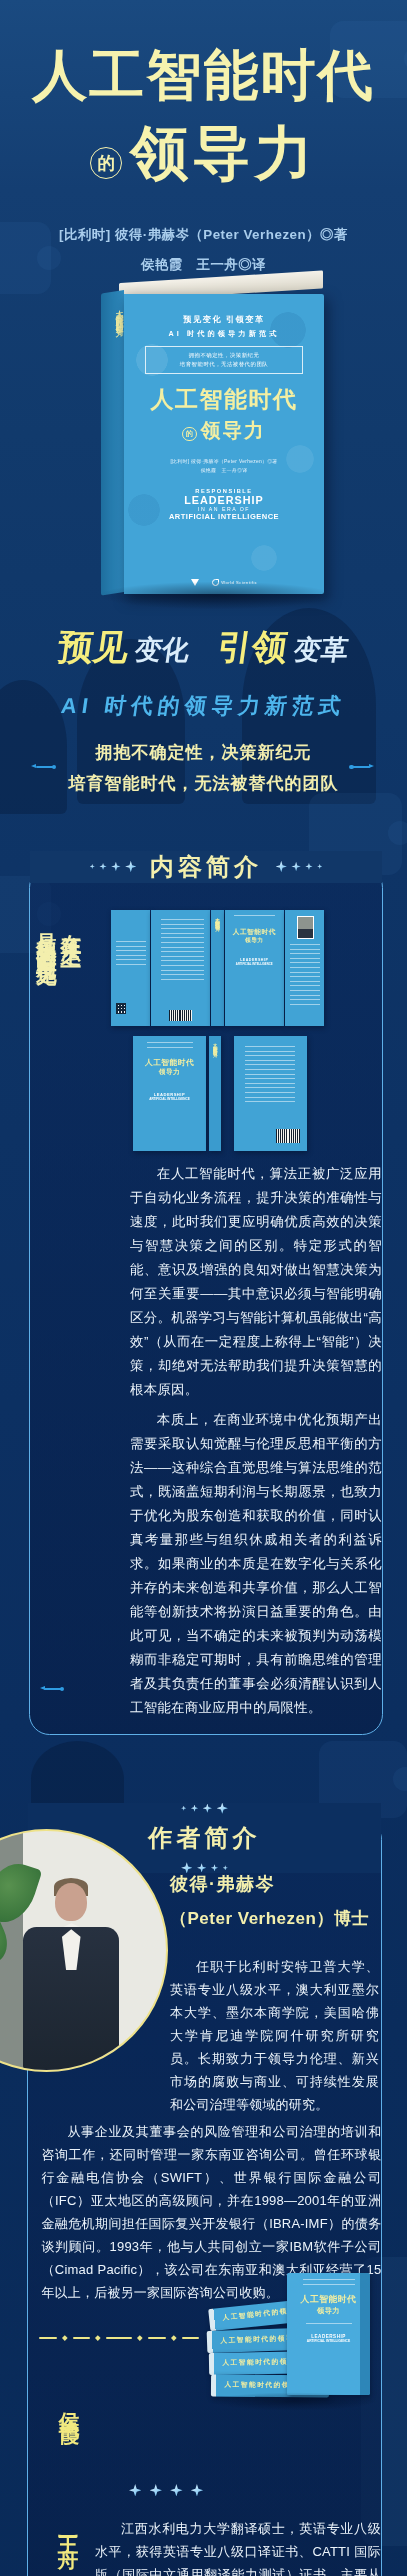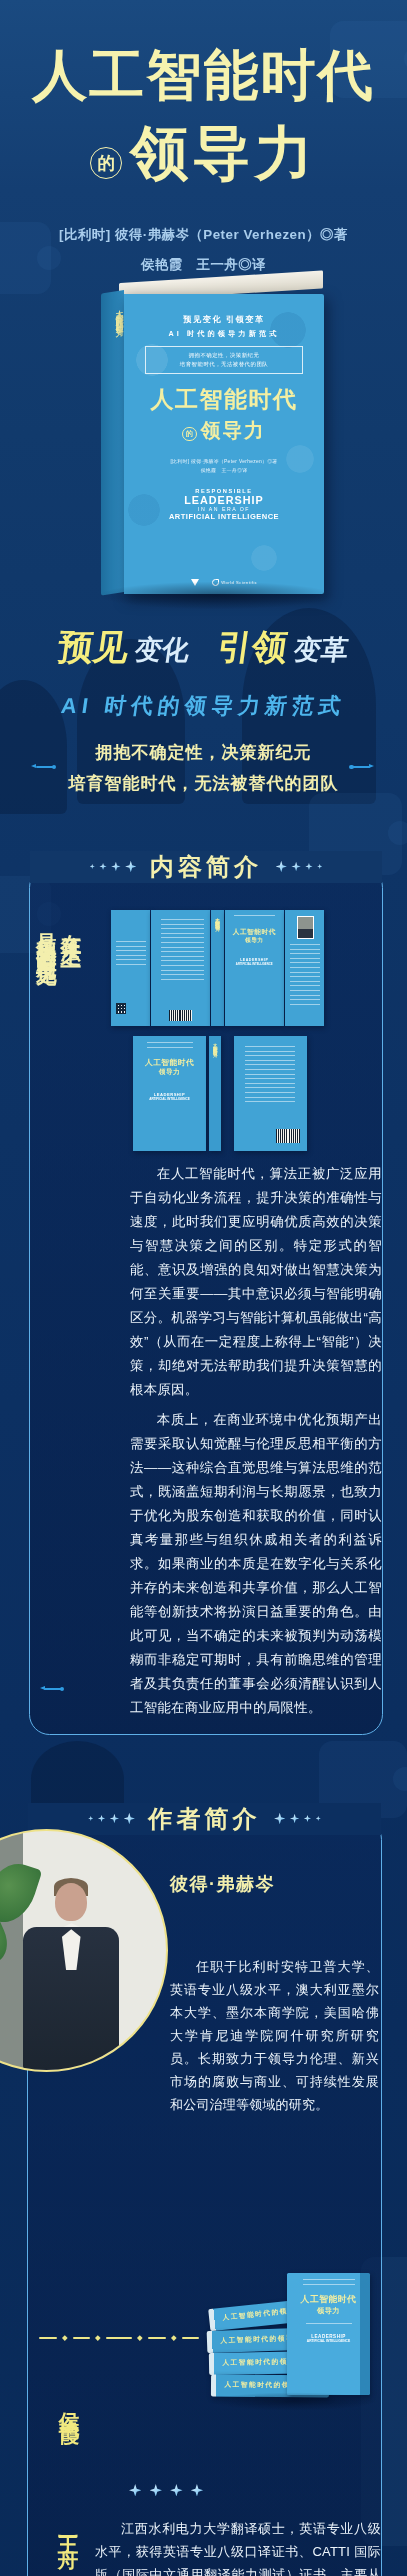--- a/index.html
+++ b/index.html
@@ -61,21 +61,21 @@
   .bigrow .w{font-size:27px;font-weight:800;color:#d9ecfa;}
   .bigrow .gap{width:13.4px;}
   .ai-line{font-size:21.6px;font-weight:800;color:#4db5ec;letter-spacing:5.2px;}
   .ytag{font-size:17px;font-weight:700;color:#f2eeae;letter-spacing:1px;}
   
   .secbox{position:absolute;border:1px solid #5fb0e8;border-radius:20.6px;
     background:linear-gradient(180deg, rgba(9,38,88,.55), rgba(6,26,66,.55));}
   .sec-head{position:absolute;top:-17.5px;left:0;right:0;display:flex;justify-content:center;align-items:center;gap:8.2px;}
   .sec-head .label{font-size:24px;font-weight:900;color:#f3efad;letter-spacing:4.1px;padding:0 5.2px;}
   .hbg1{background:#113768;}
-  .hbg2{background:#0c2f60;}
+  .hbg2{background:#0c2f60;flex-direction:column;}
   .sp{display:inline-block;background:linear-gradient(135deg,#eef8ff,#5fb9f0);
     clip-path:polygon(50% 0,62% 38%,100% 50%,62% 62%,50% 100%,38% 62%,0 50%,38% 38%);}
   .dgrp{display:flex;align-items:center;gap:4.6px;}
   
   .vhead{writing-mode:vertical-rl;font-size:20.6px;font-weight:900;color:#f3efad;letter-spacing:3.6px;line-height:1.18;}
   .para{font-size:13.4px;line-height:24px;color:#ecf4fb;text-align:justify;text-indent:2em;letter-spacing:0.3px;}
   .para2{font-size:13px;line-height:23px;color:#ecf4fb;text-align:justify;text-indent:2em;letter-spacing:0.2px;}
   
   .mini{background:#41a3d5;overflow:hidden;position:relative;box-shadow:1px 2.1px 5.2px rgba(3,14,36,.45);}
   .fake-lines{background:repeating-linear-gradient(180deg, rgba(255,255,255,.5) 0 1px, transparent 1px 4.6px);}
@@ -272,22 +272,24 @@
       <div class="leaf" style="left:61px;top:31px;width:46px;height:62px;transform:rotate(18deg);"></div>
       <div class="leaf" style="left:49px;top:88px;width:31px;height:43px;transform:rotate(-24deg);"></div>
       <div class="hair" style="left:127px;top:47px;"></div>
       <div class="head-c" style="left:128px;top:52px;"></div>
       <div class="shirt" style="left:132px;top:92px;width:25px;height:31px;"></div>
       <div class="suit" style="left:96px;top:96px;width:96px;height:143px;"></div>
       <div class="shirt" style="left:135px;top:98px;width:18.5px;height:41px;"></div>
     </div>
 
     <div class="abs" style="left:142px;top:52px;font-size:18px;font-weight:900;color:#f3efad;letter-spacing:1.5px;">彼得·弗赫岑</div>
+    <div class="abs" style="left:142px;top:87px;font-size:17px;font-weight:900;color:#f3efad;letter-spacing:0.5px;">（Peter Verhezen）博士</div>
 
     <div class="abs para2" style="left:142px;top:135px;width:209px;">任职于比利时安特卫普大学、英语专业八级水平，澳大利亚墨尔本大学、墨尔本商学院，美国哈佛大学肯尼迪学院阿什研究所研究员。长期致力于领导力伦理、新兴市场的腐败与商业、可持续性发展和公司治理等领域的研究。</div>
+    <div class="abs para2" style="left:13.4px;top:300px;width:340px;line-height:23px;">从事企业及其董事会的风险管理和公司治理的培训和咨询工作，还同时管理一家东南亚咨询公司。曾任环球银行金融电信协会（SWIFT）、世界银行国际金融公司（IFC）亚太地区的高级顾问，并在1998—2001年的亚洲金融危机期间担任国际复兴开发银行（IBRA-IMF）的债务谈判顾问。1993年，他与人共同创立一家IBM软件子公司（Cimad Pacific），该公司在东南亚和澳大利亚经营了15年以上，后被另一家国际咨询公司收购。</div>
 
     <div class="dashrow" style="left:11.3px;top:516px;">
       <span class="wdash" style="width:17.5px;"></span>
         <span class="wdot"></span>
       <span class="wdash" style="width:17.5px;"></span>
         <span class="wdot"></span>
       <span class="wdash" style="width:26px;"></span>
         <span class="wdot"></span>
       <span class="wdash" style="width:17.5px;"></span>
         <span class="wdot"></span>

